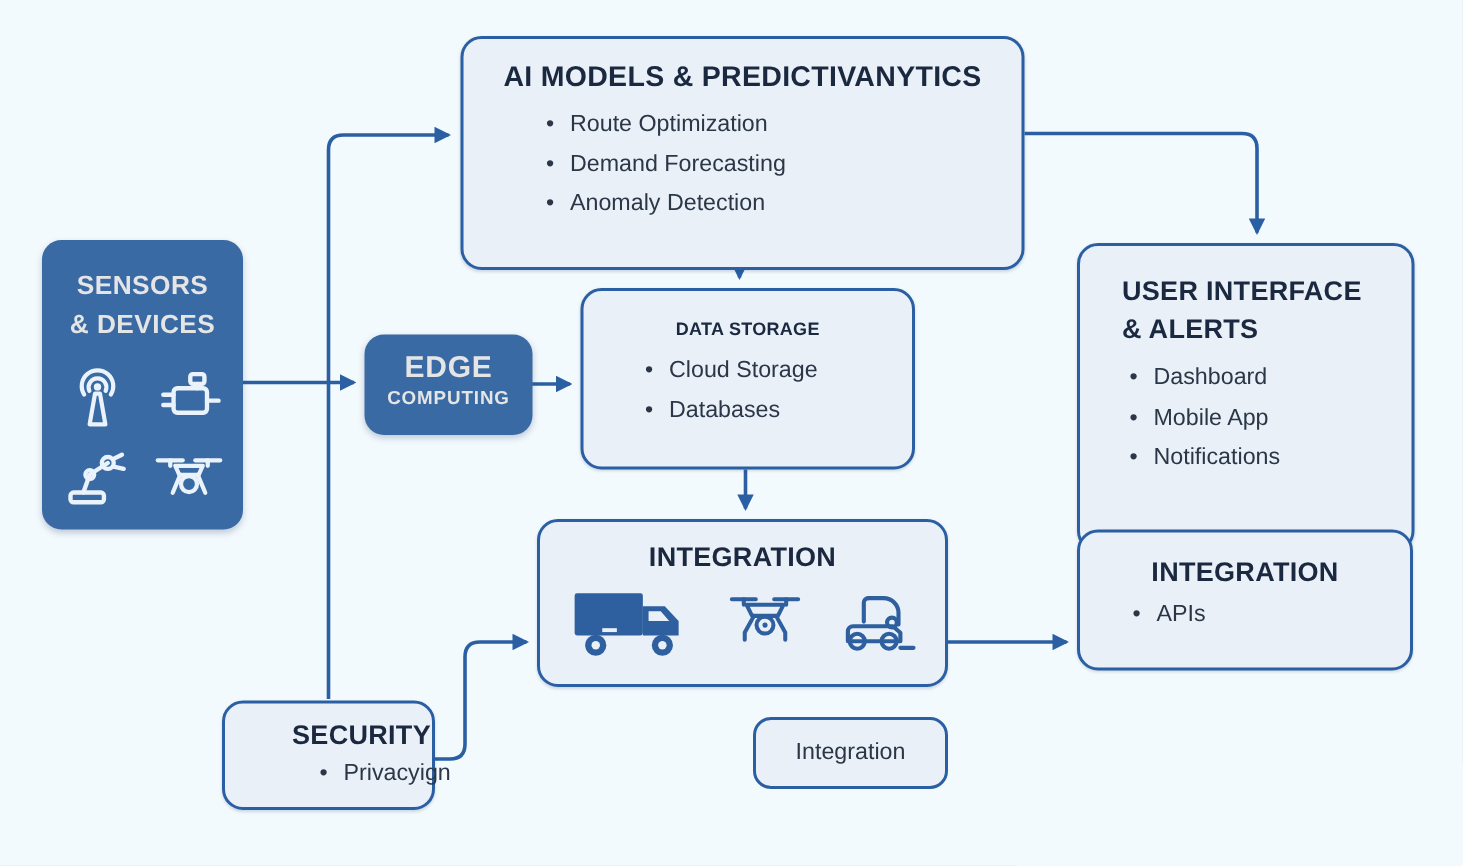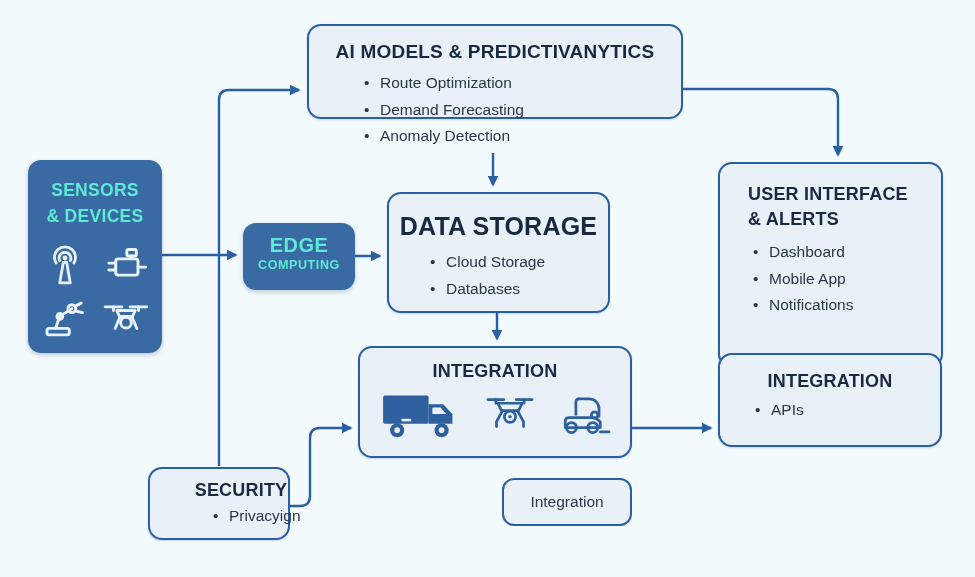--- a/index.html
+++ b/index.html
@@ -13,21 +13,21 @@
   .arrowhead{fill:var(--arrow,#2b5fa3);}
   .node{position:absolute;box-sizing:border-box;}
   .node.light{
     background:var(--box-fill,#e9f0f8);
     border:2.4px solid var(--box-border,#2b5fa3);
     border-radius:14px;
     box-shadow:0 1px 2px rgba(30,60,110,.18);
   }
   .node.dark{
     background:var(--accent-dark-fill,#3a6aa4);
-    border-radius:13px;color:#5eead4;
+    border-radius:13px;color:#e5e5e5;
     box-shadow:0 2px 4px rgba(30,60,110,.25);
   }
   .title{font-weight:bold;color:var(--title-text,#1b2940);letter-spacing:.2px;}
   .center{text-align:center;}
   ul.bullets{list-style:none;margin:0;padding:0;}
   .bullets li{
     position:relative;padding-left:17px;
     color:var(--body-text,#2b3747);font-size:15.5px;line-height:26.5px;
   }
   .bullets li::before{content:"\2022";position:absolute;left:1px;top:0;color:var(--body-text,#2b3747);}
@@ -37,27 +37,27 @@
   .sensors .dk-title{font-size:17.5px;font-weight:bold;text-align:center;line-height:26px;padding-top:17px;letter-spacing:.3px;}
   .icon-grid{display:grid;grid-template-columns:1fr 1fr;justify-items:center;align-items:center;row-gap:6px;margin-top:12px;padding:0 6px;color:#eaf3fb;}
   .icon-grid svg{display:block;}
 
   
   .edge{left:243px;top:223px;width:112px;height:67px;border-radius:11px;}
   .edge .l1{font-size:20px;font-weight:bold;text-align:center;padding-top:11px;letter-spacing:.5px;}
   .edge .l2{font-size:12.5px;font-weight:bold;text-align:center;letter-spacing:.6px;margin-top:1px;}
 
   
-  .ai{left:307px;top:24px;width:376px;height:95px;}
+  .ai{left:307px;top:24px;width:376px;height:156px;}
   .ai .title{font-size:19px;margin-top:15px;}
   .ai .bullets{margin:7px 0 0 54px;}
 
   
   .storage{left:387px;top:192px;width:223px;height:121px;}
-  .storage .title{font-size:25px;margin-top:18px;}
+  .storage .title{font-size:12px;margin-top:18px;}
   .storage .bullets{margin:8px 0 0 40px;}
 
   
   .ui{left:718px;top:162px;width:225px;height:206px;}
   .ui .title{font-size:18px;line-height:25px;margin:18px 0 0 28px;}
   .ui .bullets{margin:7px 0 0 32px;}
 
   
   .automation{left:358px;top:346px;width:274px;height:112px;}
   .automation .title{font-size:18px;margin-top:13px;}

